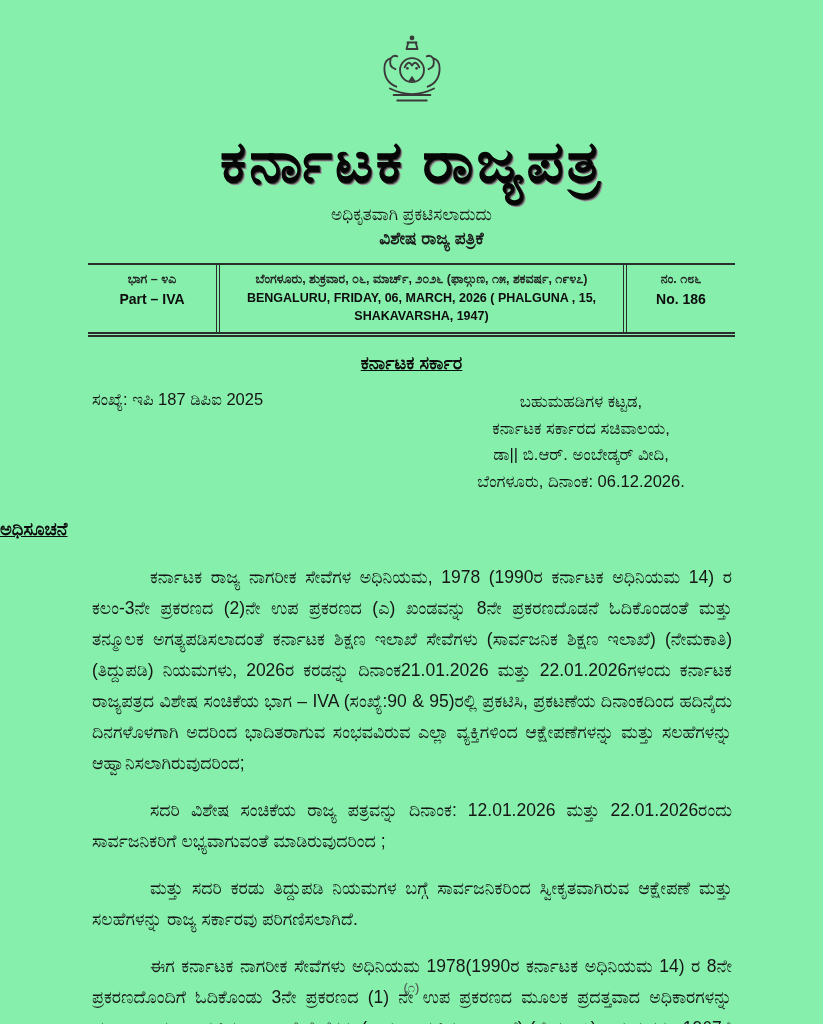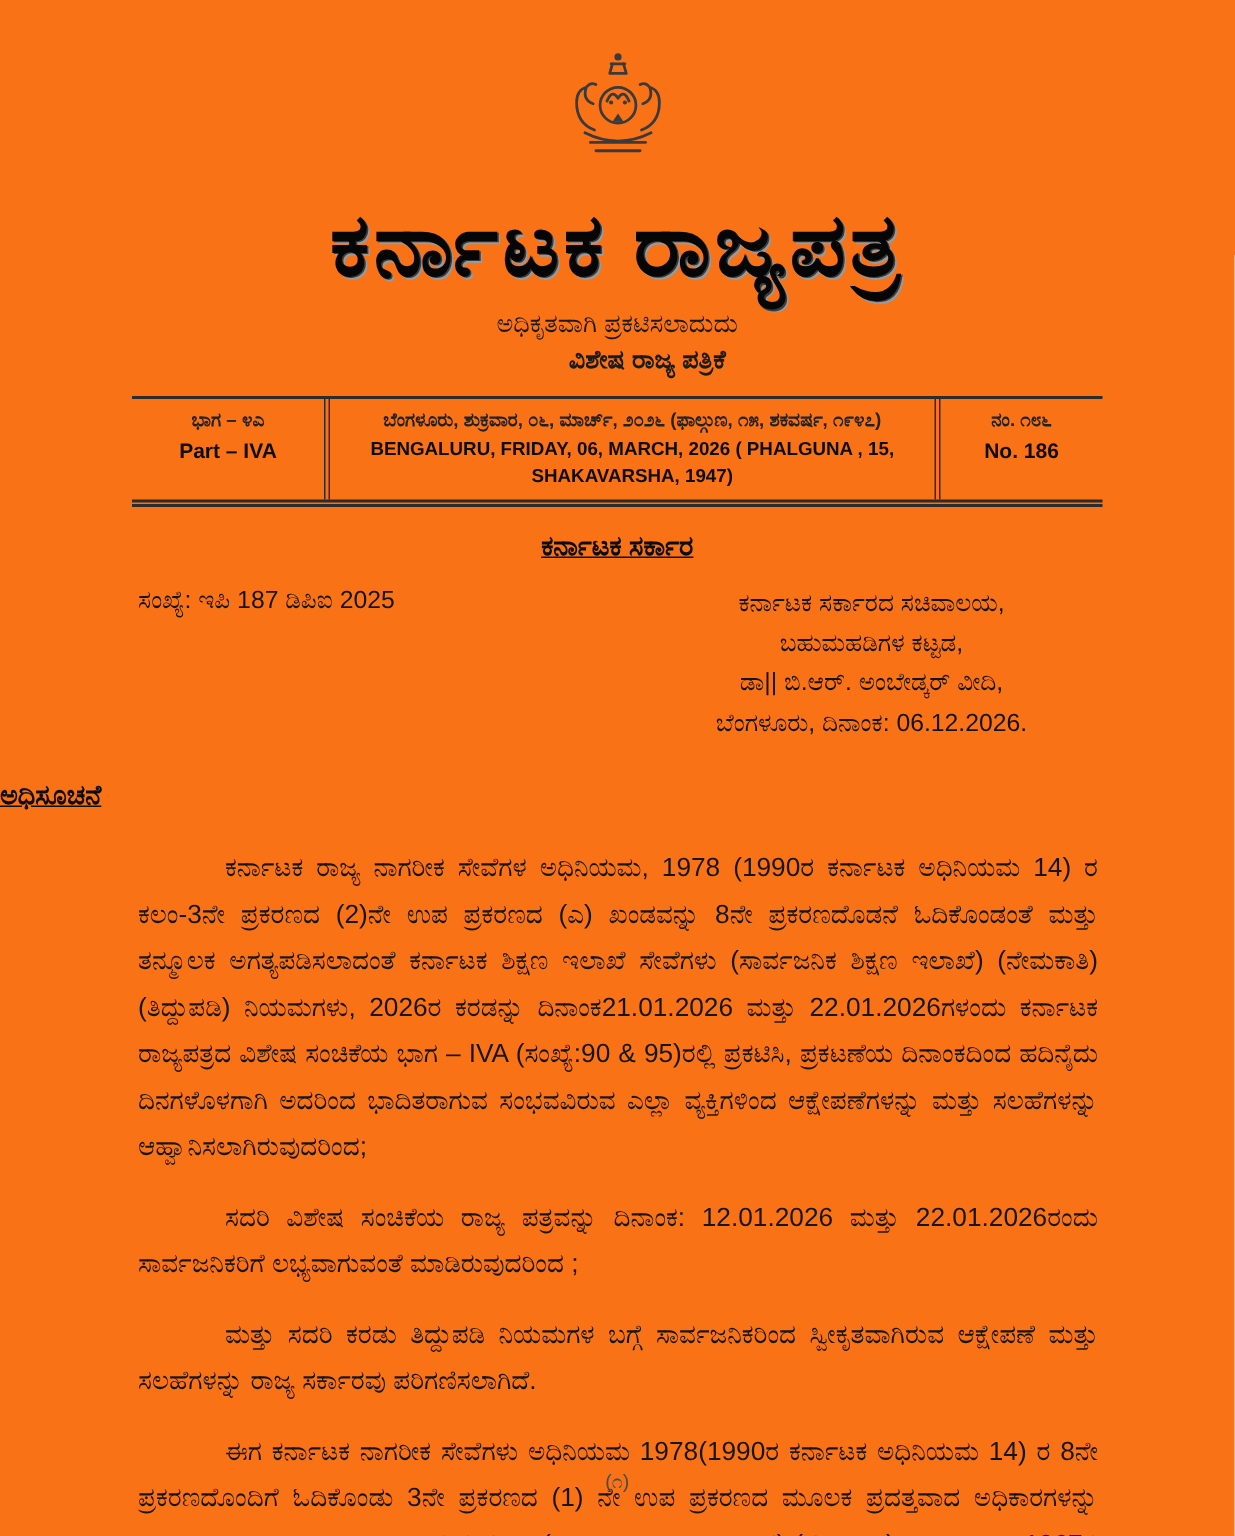--- a/index.html
+++ b/index.html
@@ -1,21 +1,21 @@
 <!DOCTYPE html>
 <html><head>
 <meta charset="utf-8">
 <style>
   * { margin: 0; padding: 0; box-sizing: border-box; }
   html, body { background: #e8e8e8; }
   .page {
     width: 823px;
     height: 1024px;
     margin: 0 auto;
-    background: #f97316;
+    background: #86efac;
     position: relative;
     font-family: "Liberation Sans", "DejaVu Sans", sans-serif;
     color: #141414;
     overflow: hidden;
   }
   .masthead { text-align: center; padding-top: 30px; }
   .emblem { display: inline-block; line-height: 0; }
   .gazette-title {
     font-family: "Liberation Serif", "DejaVu Serif", serif;
     font-size: 58px;
@@ -134,22 +134,22 @@
       <div class="hc-kn">ನಂ. ೧೮೬</div>
       <div class="hc-en">No. 186</div>
     </div>
   </div>
 
   <div class="gov-heading">ಕರ್ನಾಟಕ ಸರ್ಕಾರ</div>
 
   <div class="ref-row">
     <div class="ref-number">ಸಂಖ್ಯೆ: ಇಪಿ 187 ಡಿಪಿಐ  2025</div>
     <div class="address-block">
+      <div>ಬಹುಮಹಡಿಗಳ ಕಟ್ಟಡ,</div>
       <div>ಕರ್ನಾಟಕ ಸರ್ಕಾರದ ಸಚಿವಾಲಯ,</div>
-      <div>ಬಹುಮಹಡಿಗಳ ಕಟ್ಟಡ,</div>
       <div>ಡಾ|| ಬಿ.ಆರ್. ಅಂಬೇಡ್ಕರ್ ವೀದಿ,</div>
       <div>ಬೆಂಗಳೂರು, ದಿನಾಂಕ: 06.12.2026.</div>
     </div>
   </div>
 
   <div class="notif-heading">ಅಧಿಸೂಚನೆ</div>
 
   <div class="body-text">
     <p>ಕರ್ನಾಟಕ ರಾಜ್ಯ ನಾಗರೀಕ ಸೇವೆಗಳ ಅಧಿನಿಯಮ, 1978 (1990ರ ಕರ್ನಾಟಕ ಅಧಿನಿಯಮ 14) ರ ಕಲಂ-3ನೇ ಪ್ರಕರಣದ (2)ನೇ ಉಪ ಪ್ರಕರಣದ (ಎ) ಖಂಡವನ್ನು 8ನೇ ಪ್ರಕರಣದೊಡನೆ ಓದಿಕೊಂಡಂತೆ ಮತ್ತು ತನ್ಮೂಲಕ ಅಗತ್ಯಪಡಿಸಲಾದಂತೆ ಕರ್ನಾಟಕ ಶಿಕ್ಷಣ ಇಲಾಖೆ ಸೇವೆಗಳು (ಸಾರ್ವಜನಿಕ ಶಿಕ್ಷಣ ಇಲಾಖೆ) (ನೇಮಕಾತಿ) (ತಿದ್ದುಪಡಿ) ನಿಯಮಗಳು, 2026ರ ಕರಡನ್ನು ದಿನಾಂಕ21.01.2026 ಮತ್ತು 22.01.2026ಗಳಂದು ಕರ್ನಾಟಕ ರಾಜ್ಯಪತ್ರದ ವಿಶೇಷ ಸಂಚಿಕೆಯ ಭಾಗ – IVA (ಸಂಖ್ಯೆ:90 &amp; 95)ರಲ್ಲಿ ಪ್ರಕಟಿಸಿ, ಪ್ರಕಟಣೆಯ ದಿನಾಂಕದಿಂದ ಹದಿನೈದು ದಿನಗಳೊಳಗಾಗಿ ಅದರಿಂದ ಭಾದಿತರಾಗುವ ಸಂಭವವಿರುವ ಎಲ್ಲಾ ವ್ಯಕ್ತಿಗಳಿಂದ ಆಕ್ಷೇಪಣೆಗಳನ್ನು ಮತ್ತು ಸಲಹೆಗಳನ್ನು ಆಹ್ವಾನಿಸಲಾಗಿರುವುದರಿಂದ;</p>
     <p>ಸದರಿ ವಿಶೇಷ ಸಂಚಿಕೆಯ ರಾಜ್ಯ ಪತ್ರವನ್ನು ದಿನಾಂಕ: 12.01.2026 ಮತ್ತು 22.01.2026ರಂದು ಸಾರ್ವಜನಿಕರಿಗೆ ಲಭ್ಯವಾಗುವಂತೆ ಮಾಡಿರುವುದರಿಂದ ;</p>

